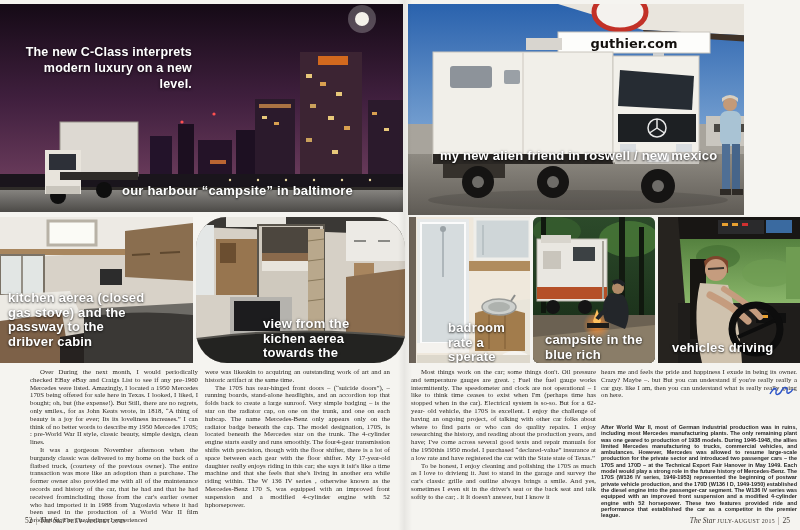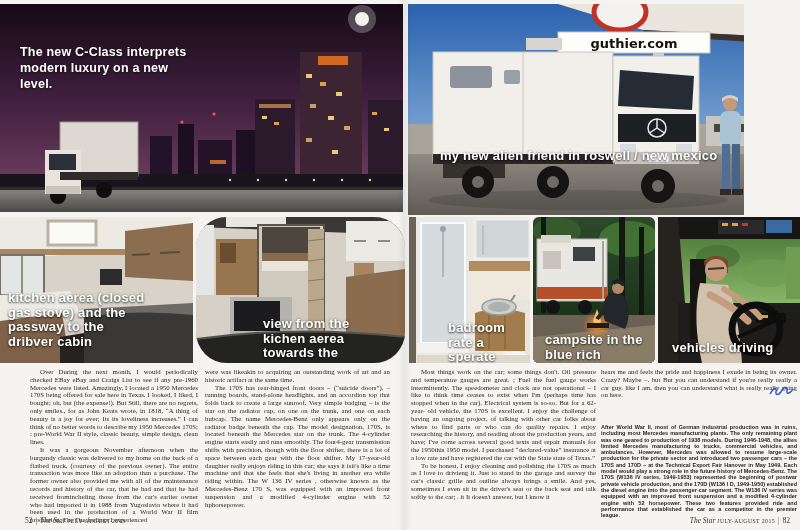--- a/index.html
+++ b/index.html
@@ -92,21 +92,22 @@
     <g>
       <rect x="60" y="118" width="78" height="54" fill="#ddd9d2" stroke="#9a958c" stroke-width="1"></rect>
       <rect x="45" y="146" width="36" height="44" fill="#e8e4dc"></rect>
       <rect x="49" y="150" width="27" height="16" fill="#2d3038"></rect>
       <rect x="60" y="168" width="78" height="8" fill="#2e2b28"></rect>
       <circle cx="58" cy="192" r="8" fill="#0e0e0e"></circle>
         <circle cx="104" cy="186" r="8" fill="#0e0e0e"></circle>
       <rect x="46" y="182" width="34" height="8" fill="#c9c5bc"></rect>
     </g>
   </svg>
-  <div class="headline" style="left:20px;top:40px;width:178px;">The new C-Class interprets modern luxury on a new level.</div>
+  <div class="headline" style="left:14px;top:40px;width:178px;text-align:right;">The new C-Class interprets modern luxury on a new level.</div>
+  <div class="caption" style="right:50px;bottom:13px;">our harbour “campsite” in baltimore</div>
 </div>
 
 <div class="photo" style="left:408px;top:4px;width:336px;height:211px;">
   <svg width="392" height="211" viewBox="0 0 392 211" preserveAspectRatio="none">
     <defs>
       <linearGradient id="sky2" x1="0" y1="0" x2="0" y2="1">
         <stop offset="0" stop-color="#2a62ad"></stop>
           <stop offset="1" stop-color="#89b0da"></stop>
       </linearGradient>
       <linearGradient id="grnd2" x1="0" y1="0" x2="0" y2="1">
@@ -368,14 +369,14 @@
 </svg>
 
 <div class="sidebar" style="left:601px;top:424px;width:196px;">After World War II, most of German industrial production was in ruins, including most Mercedes manufacturing plants. The only remaining plant was one geared to production of 1938 models. During 1946-1948, the allies limited Mercedes manufacturing to trucks, commercial vehicles, and ambulances. However, Mercedes was allowed to resume large-scale production for the private sector and introduced two passenger cars – the 170S and 170D – at the Technical Export Fair Hanover in May 1949. Each model would play a strong role in the future history of Mercedes-Benz. The 170S (W136 IV series, 1949-1953) represented the beginning of postwar private vehicle production, and the 170D (W136 I D, 1949-1950) established the diesel engine into the passenger-car segment. The W136 IV series was equipped with an improved front suspension and a modified 4-cylinder engine with 52 horsepower. These two features provided ride and performance that established the car as a competitor in the premier league.</div>
 
 <div class="footer" style="left:25px;">
   <span>52</span><span class="sep">|</span><span class="mag">The Star</span>
   <span class="issue">JULY-AUGUST 2015</span>
 </div>
 <div class="footer" style="right:10px;text-align:right;">
   <span class="mag">The Star</span>
-  <span class="issue">JULY-AUGUST 2015</span><span class="sep">|</span><span>82</span>
+  <span class="issue">JULY-AUGUST 2015</span><span class="sep">|</span><span>25</span>
 </div>
 
 </body></html>

